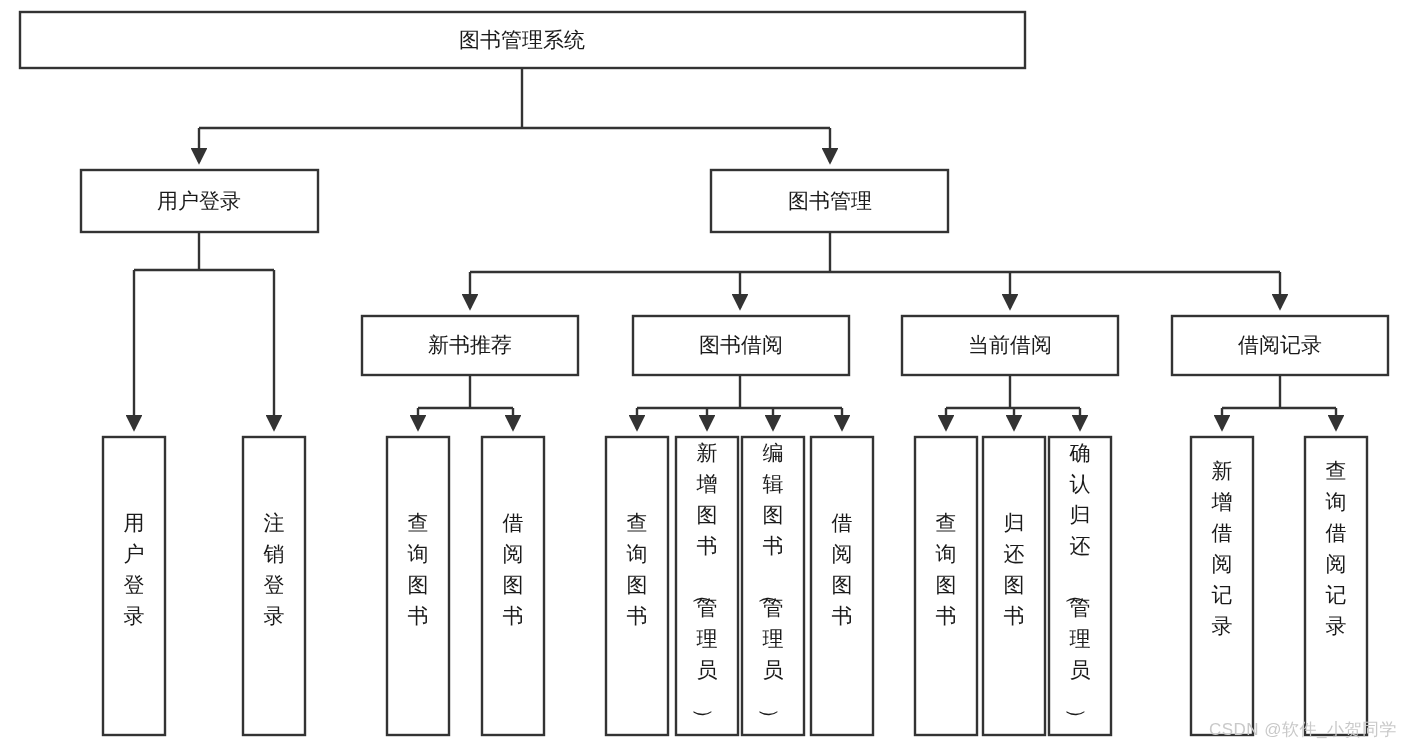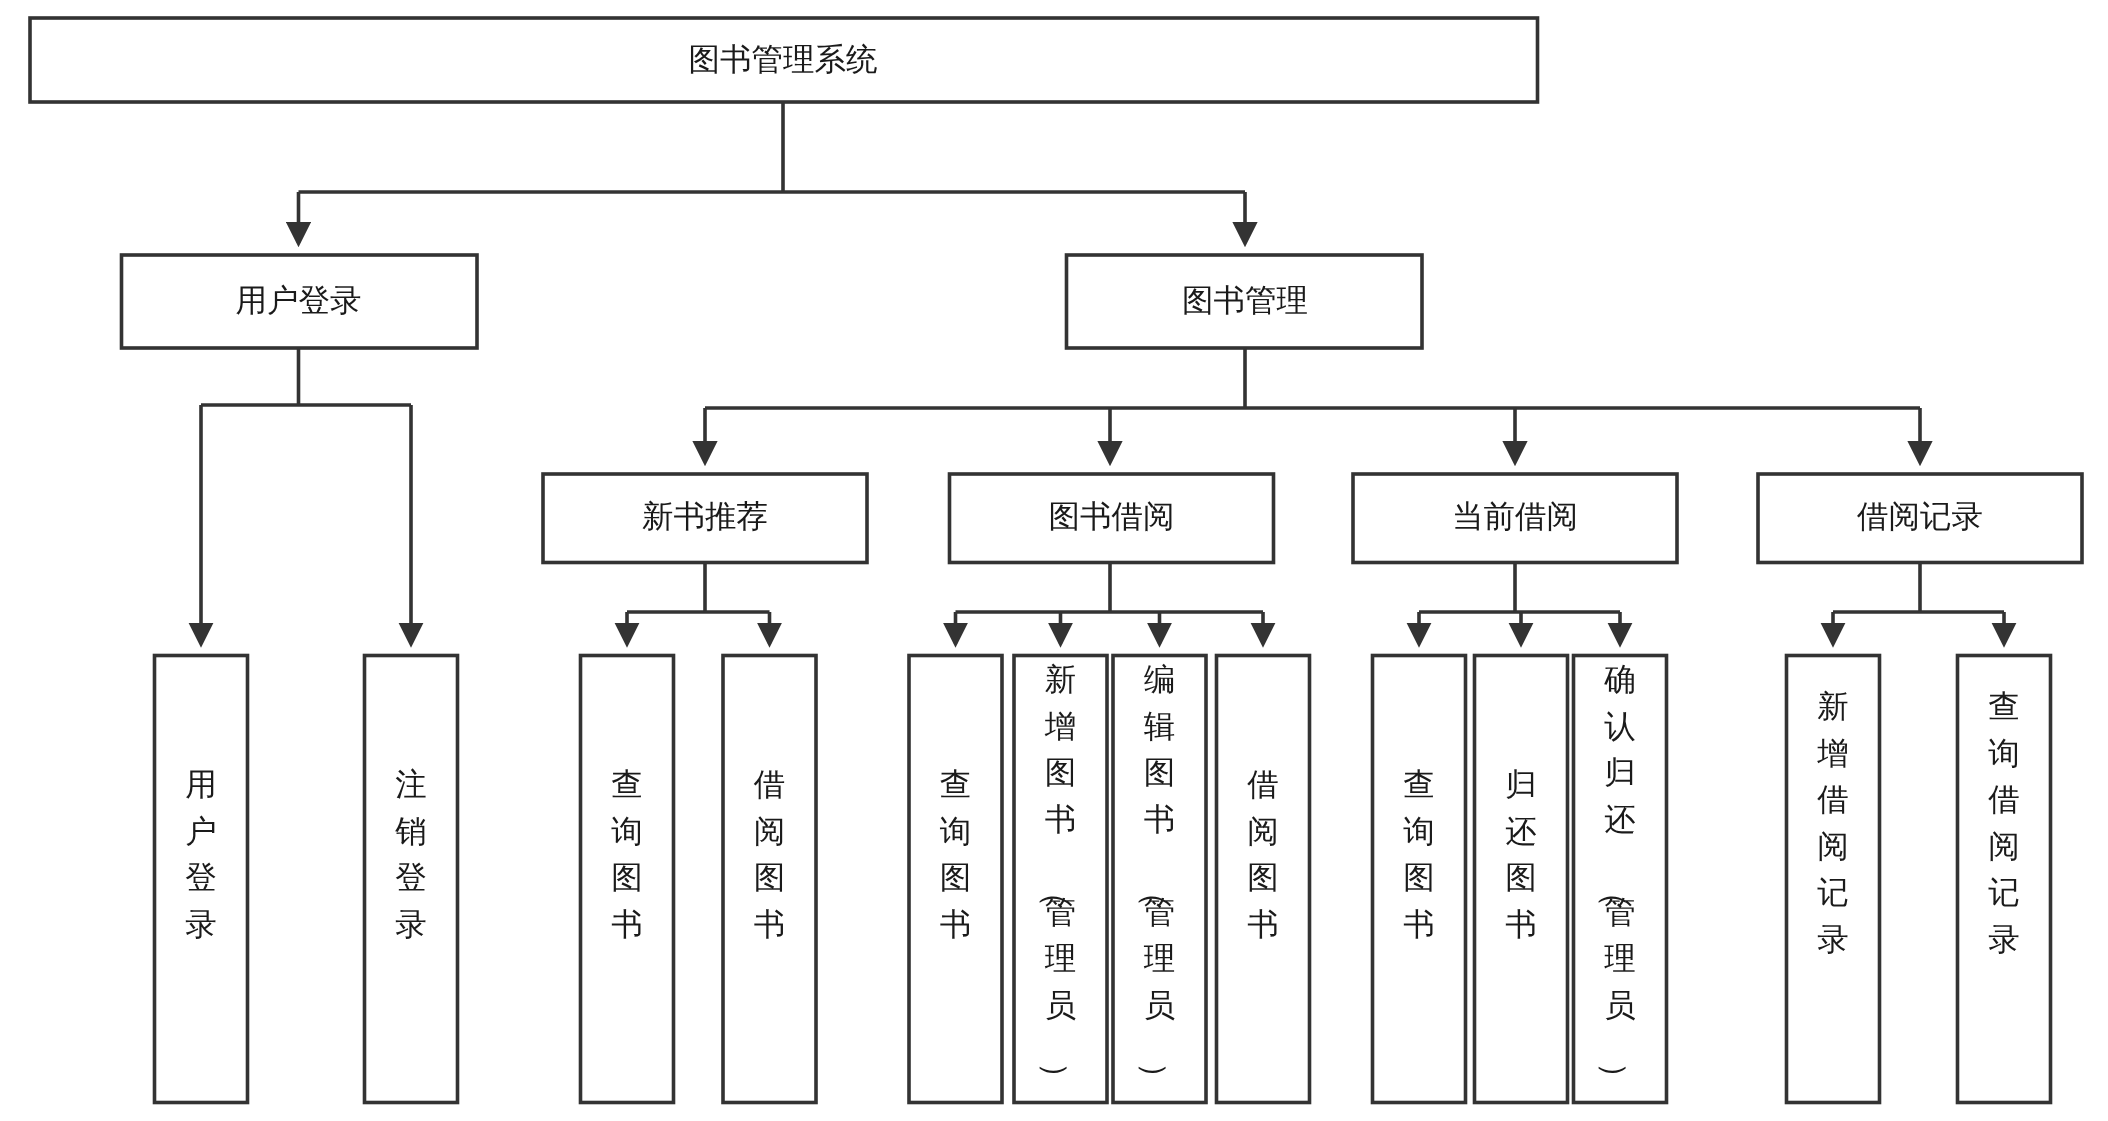--- a/index.html
+++ b/index.html
@@ -207,13 +207,14 @@
     <g>
       <rect class="node-box" x="1191" y="437" width="62" height="298"></rect>
       <text class="node-label-vert" x="1222" y="478"><tspan x="1222" y="478">新</tspan><tspan x="1222" y="509">增</tspan><tspan x="1222" y="540">借</tspan><tspan x="1222" y="571">阅</tspan><tspan x="1222" y="602">记</tspan><tspan x="1222" y="633">录</tspan></text>
     </g>
     <g>
       <rect class="node-box" x="1305" y="437" width="62" height="298"></rect>
       <text class="node-label-vert" x="1336" y="478"><tspan x="1336" y="478">查</tspan><tspan x="1336" y="509">询</tspan><tspan x="1336" y="540">借</tspan><tspan x="1336" y="571">阅</tspan><tspan x="1336" y="602">记</tspan><tspan x="1336" y="633">录</tspan></text>
     </g>
   </svg>
 
+  <div class="watermark-text">CSDN @软件_小贺同学</div>
 </div>
 
 </body></html>

